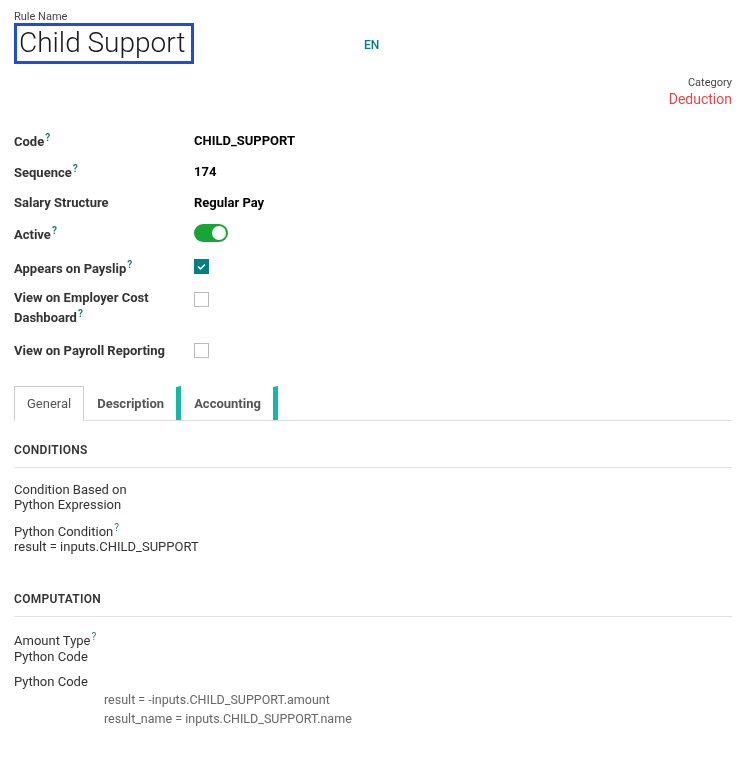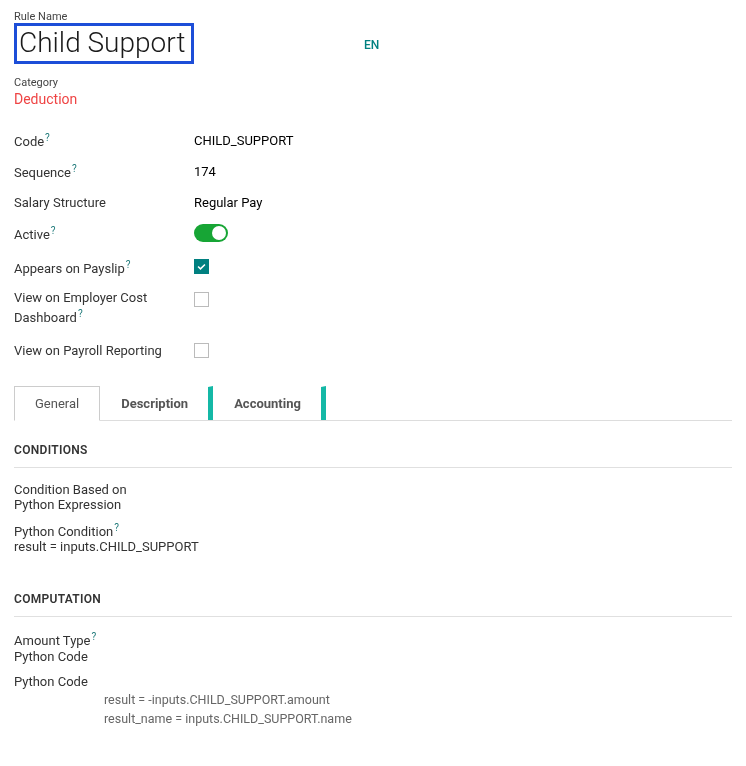--- a/index.html
+++ b/index.html
@@ -30,33 +30,34 @@
     color: #1a1a1a;
   }
   .lang-badge {
     position: absolute;
     left: 350px;
     top: 28px;
     color: #008080;
     font-size: 12px;
     font-weight: 500;
   }
-  .category-block { margin-top: 12px; }
+  .category-block { margin-top: 12px; text-align: right; }
   .category-value {
     font-size: 14px;
     color: #ef4444;
     margin-top: 2px;
   }
   .fields-table {
     margin-top: 18px;
     border-collapse: collapse;
   }
   .fields-table td {
     padding: 7px 0;
     vertical-align: middle;
+    font-weight: bold;
   }
   .fields-table td.label-cell {
     width: 180px;
     font-size: 13px;
     color: #333;
   }
   .fields-table td.value-cell {
     font-size: 13px;
     color: #000000;
   }
@@ -102,21 +103,21 @@
   .cbx.checked svg {
     display: block;
   }
   .cbx svg { display: none; }
   
   .tabs {
     margin-top: 18px;
     display: flex;
   }
   .tab {
-    padding: 9px 20px;
+    padding: 9px 12px;
     font-size: 13px;
     color: #555;
     border: 1px solid transparent;
     border-bottom: none;
     cursor: pointer;
   }
   .tab.active {
     border-color: #ccc;
     border-bottom: 1px solid #fff;
     background: #fff;

